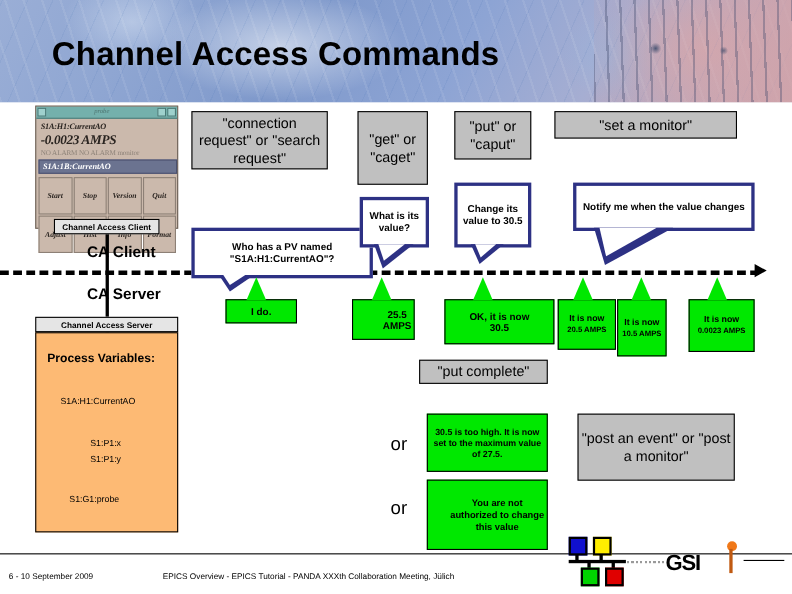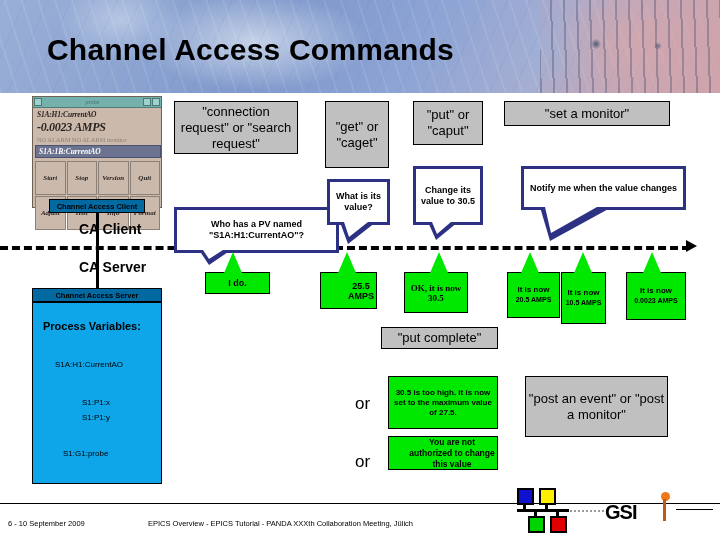--- a/index.html
+++ b/index.html
@@ -69,21 +69,21 @@
     padding:1px 3px;box-sizing:border-box;font-family:"Liberation Serif",serif;
   }
   .probe-btns{margin:3px 0 0 -2px;width:126px;}
   .probe-row{display:flex;}
   .probe-btn{
     flex:1;border:1px solid #8d8076;background:#cbb9ac;margin:0 1px 1px 0;
     font-size:7px;font-weight:bold;font-style:italic;color:#2a2420;
     text-align:center;padding:12px 0;font-family:"Liberation Serif",serif;
   }
   .caption-box{
-    position:absolute;background:#0369a1;border:1px solid #000;
+    position:absolute;background:#e5e5e5;border:1px solid #000;
     font-size:7.5px;font-weight:bold;color:#000;text-align:center;
     display:flex;align-items:center;justify-content:center;
     font-family:"Liberation Sans",sans-serif;box-sizing:border-box;
   }
   #ca-client-cap{left:49px;top:199px;width:96px;height:14px;}
   #ca-server-cap{left:32px;top:288px;width:130px;height:14px;}
 
   .vline{position:absolute;background:#000;}
 
   
@@ -181,39 +181,39 @@
   }
   .green .spike{
     position:absolute;width:0;height:0;top:-21px;
     border-left:9px solid transparent;border-right:9px solid transparent;
     border-bottom:21px solid #00e800;
   }
   #g-ido{left:205px;top:272px;width:65px;height:22px;font-size:9px;line-height:10px;}
   #g-ido .spike{left:18px;}
   #g-25{left:320px;top:272px;width:57px;height:37px;font-size:9px;line-height:10px;justify-content:flex-end;}
   #g-25 .spike{left:17px;}
-  #g-ok{left:404px;top:272px;width:64px;height:41px;font-size:9px;line-height:10px;font-family:Liberation Serif, serif;}
+  #g-ok{left:404px;top:272px;width:100px;height:41px;font-size:9px;line-height:10px;}
   #g-ok .spike{left:25px;}
   #g-m1{left:507px;top:272px;width:53px;height:46px;font-size:8px;line-height:10px;}
   #g-m1 .spike{left:13px;}
   #g-m2{left:561px;top:272px;width:45px;height:52px;font-size:8px;line-height:10px;}
   #g-m2 .spike{left:12px;}
   #g-m3{left:626px;top:272px;width:60px;height:48px;font-size:8px;line-height:10px;}
   #g-m3 .spike{left:16px;}
   .green .lines{display:block;}
   .green .l1{font-size:inherit;}
   .green .l2{font-size:.88em;font-weight:bold;}
 
   #g-toohigh{left:388px;top:376px;width:110px;height:53px;font-size:8px;line-height:10px;}
-  #g-notauth{left:388px;top:436px;width:110px;height:34px;font-size:8.5px;line-height:11px;padding-left:20px;}
+  #g-notauth{left:388px;top:436px;width:110px;height:64px;font-size:8.5px;line-height:11px;padding-left:20px;}
 
   
   #pv-panel{
     position:absolute;left:32px;top:302px;width:130px;height:182px;
-    background:#0ea5e9;border:1px solid #000;box-sizing:border-box;
+    background:#fdba74;border:1px solid #000;box-sizing:border-box;
   }
   #pv-title{
     position:absolute;left:10px;top:17px;font-size:11px;font-weight:bold;color:#000;
     font-family:"Liberation Sans",sans-serif;
   }
   .pv-item{position:absolute;font-size:8px;color:#000;font-family:"Liberation Sans",sans-serif;white-space:nowrap;}
   #pv-0{left:22px;top:57px;}
   #pv-1{left:49px;top:95px;}
   #pv-2{left:49px;top:110px;}
   #pv-3{left:30px;top:146px;}

